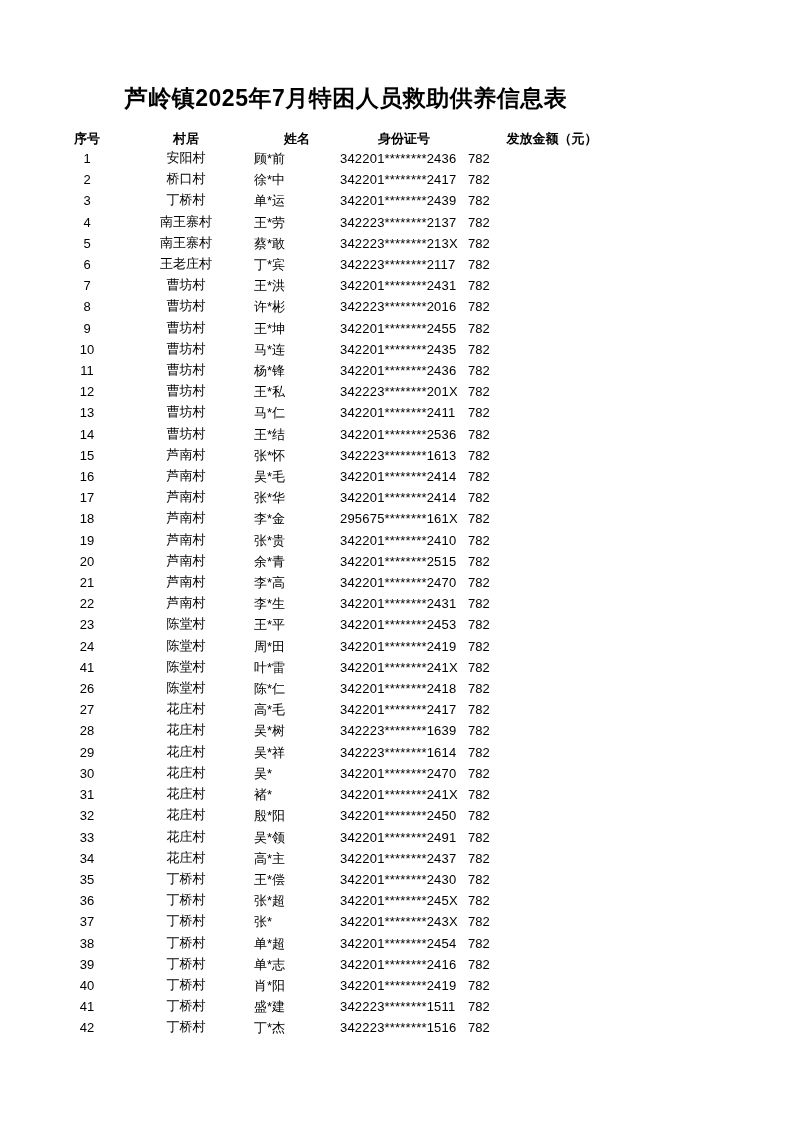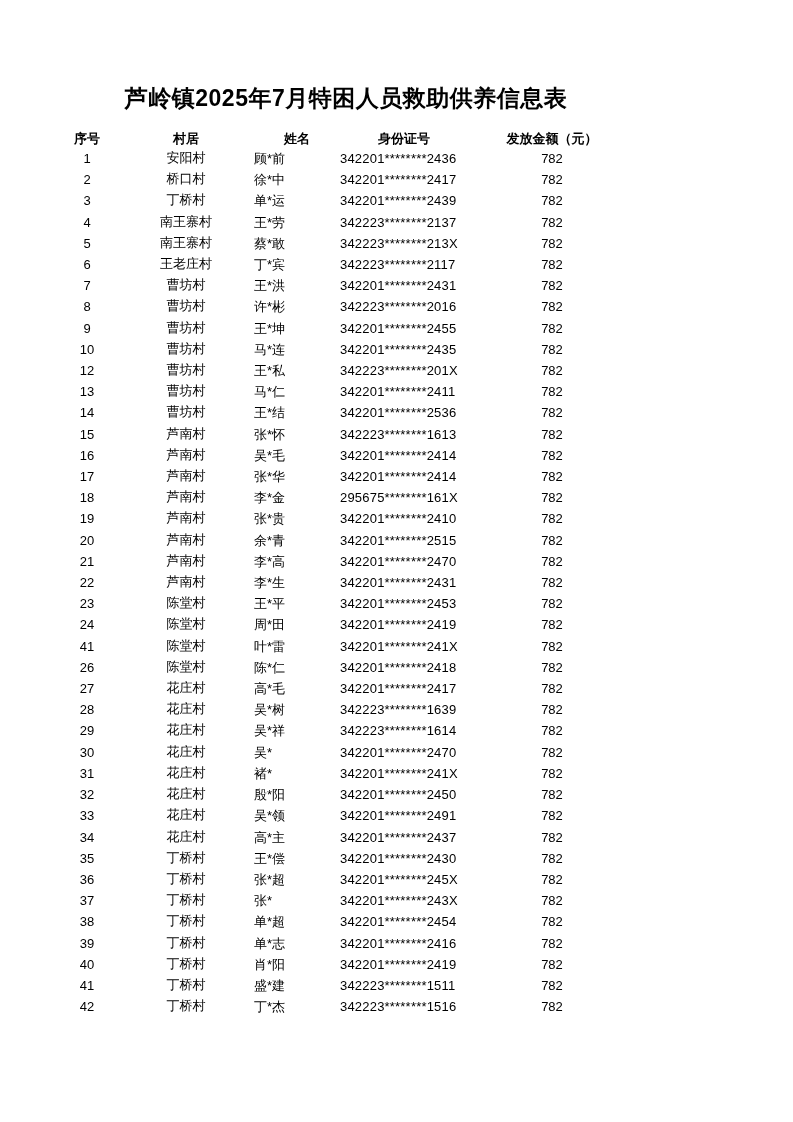--- a/index.html
+++ b/index.html
@@ -54,21 +54,21 @@
     font-size: 13px;
     padding: 0;
     height: 21.2px;
     line-height: 21.2px;
     white-space: nowrap;
   }
   td.col-seq     { text-align: center; }
   td.col-village { text-align: center; font-family: Liberation Mono, monospace; }
   td.col-name    { text-align: left; padding-left: 15px; margin-left: 15px; }
   td.col-id      { text-align: left; letter-spacing: 0.2px; margin-left: 37px; }
-  td.col-amount  { text-align: center; }
+  td.col-amount  { }
 </style>
 </head>
 <body>
 
 <div class="page">
   <div class="content">
     <div class="doc-title">芦岭镇2025年7月特困人员救助供养信息表</div>
 
     <table class="roster">
       <colgroup>
@@ -152,20 +152,27 @@
             <td class="col-amount">782</td>
           </tr>
           <tr>
             <td class="col-seq">10</td>
             <td class="col-village">曹坊村</td>
             <td class="col-name">马*连</td>
             <td class="col-id">342201********2435</td>
             <td class="col-amount">782</td>
           </tr>
           <tr>
+            <td class="col-seq">11</td>
+            <td class="col-village">曹坊村</td>
+            <td class="col-name">杨*锋</td>
+            <td class="col-id">342201********2436</td>
+            <td class="col-amount">782</td>
+          </tr>
+          <tr>
             <td class="col-seq">12</td>
             <td class="col-village">曹坊村</td>
             <td class="col-name">王*私</td>
             <td class="col-id">342223********201X</td>
             <td class="col-amount">782</td>
           </tr>
           <tr>
             <td class="col-seq">13</td>
             <td class="col-village">曹坊村</td>
             <td class="col-name">马*仁</td>

